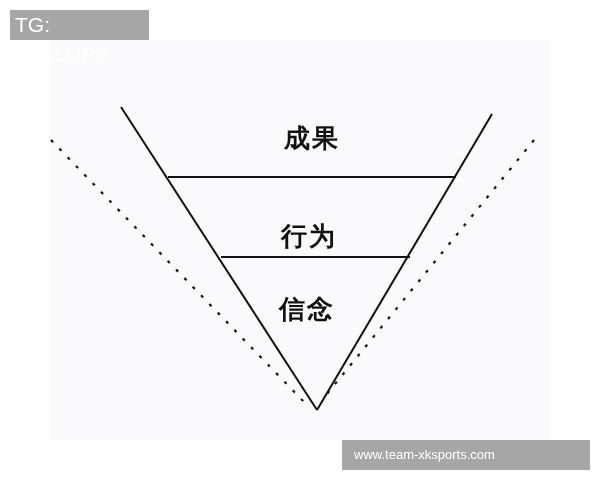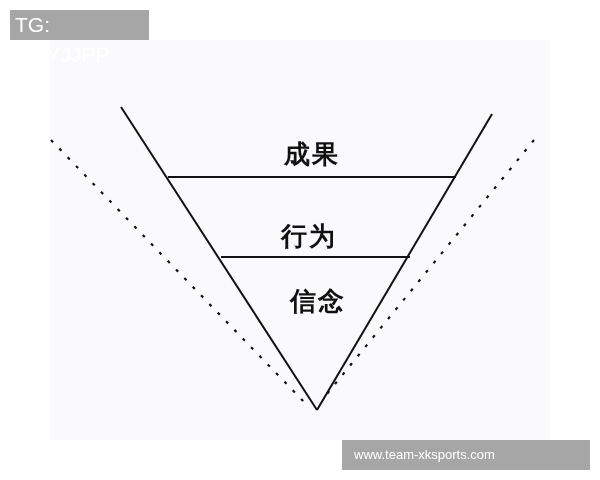--- a/index.html
+++ b/index.html
@@ -18,18 +18,18 @@
 
 <svg class="diagram" width="600" height="480">
   <line x1="51" y1="140" x2="306" y2="404" stroke="#111" stroke-width="2.2" stroke-dasharray="3,9"></line>
   <line x1="534" y1="140" x2="322" y2="400" stroke="#111" stroke-width="2.2" stroke-dasharray="3,9"></line>
   <line x1="121" y1="107" x2="317" y2="410" stroke="#111" stroke-width="2"></line>
   <line x1="492" y1="114" x2="317" y2="410" stroke="#111" stroke-width="2"></line>
   <line x1="168" y1="177" x2="456" y2="177" stroke="#111" stroke-width="2"></line>
   <line x1="221" y1="257" x2="410" y2="257" stroke="#111" stroke-width="2"></line>
 </svg>
 
-<div class="label" style="left:284px;top:137px;">成果</div>
+<div class="label" style="left:284px;top:121px;">成果</div>
 <div class="label" style="left:281px;top:219px;">行为</div>
-<div class="label" style="left:279px;top:284px;margin-left:11px;">信念</div>
+<div class="label" style="left:279px;top:292px;">信念</div>
 
 <div class="wm wm-tl">TG: MYYJJPP</div>
 <div class="wm wm-br">www.team-xksports.com</div>
 
 </body></html>

